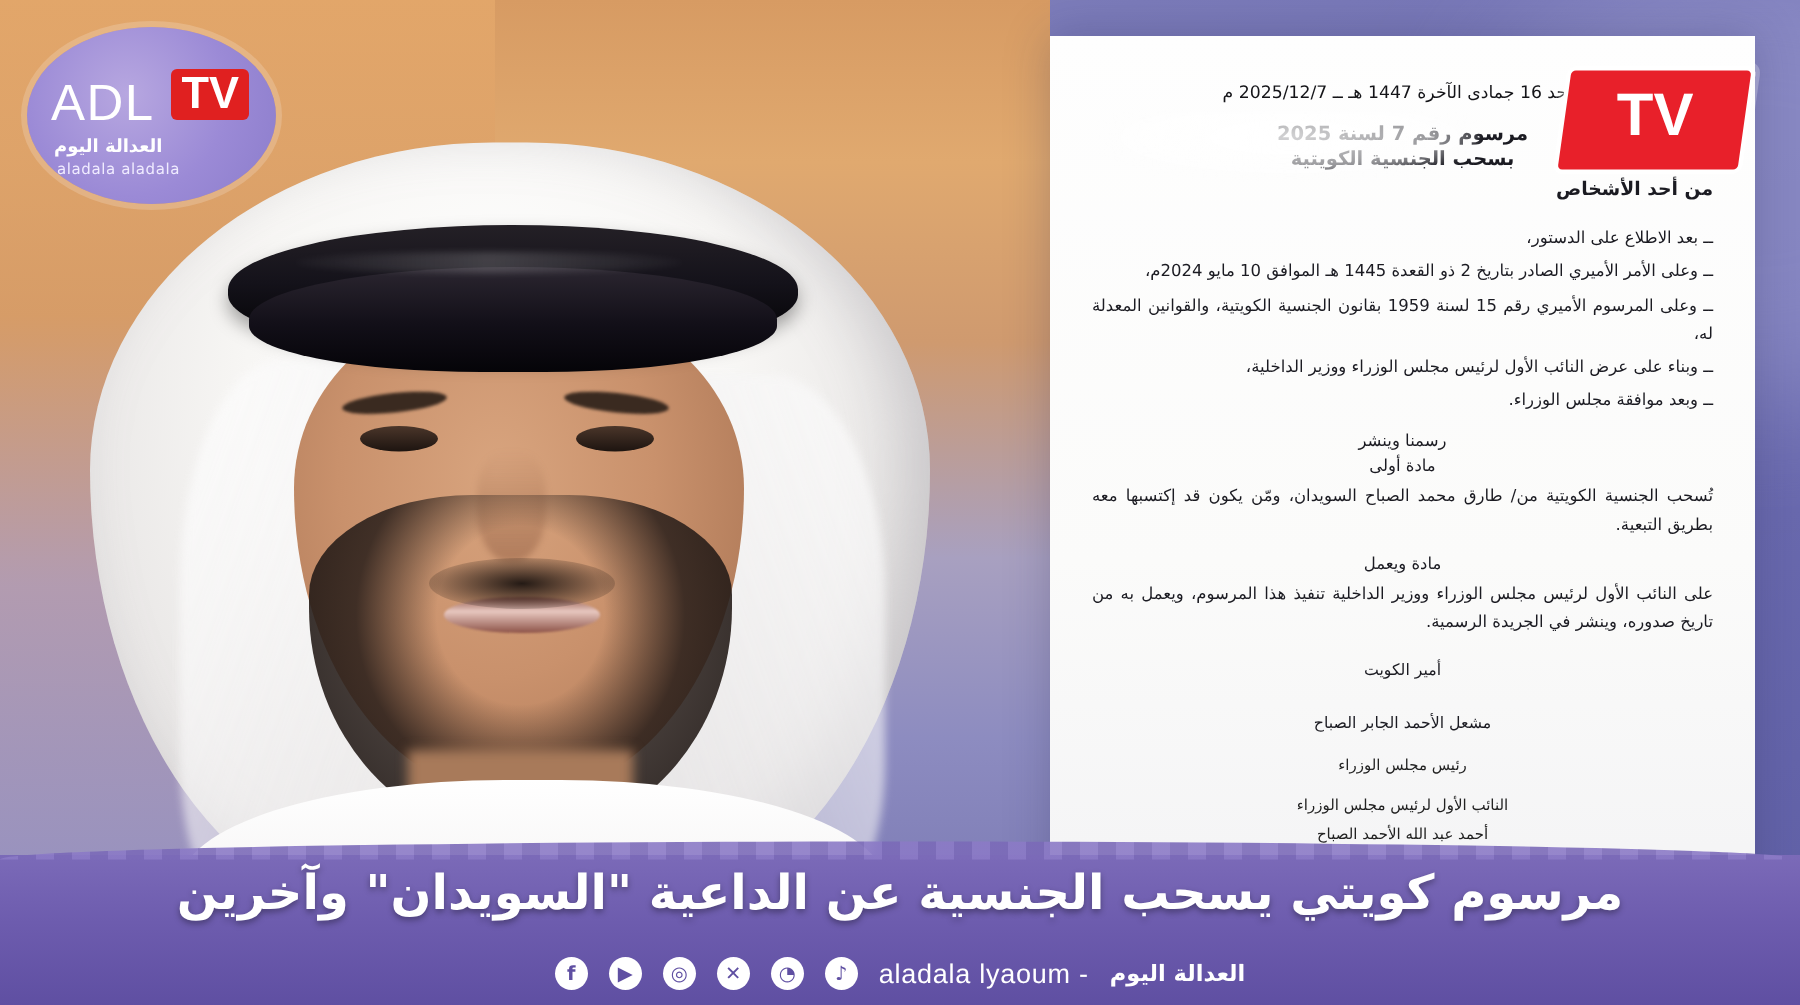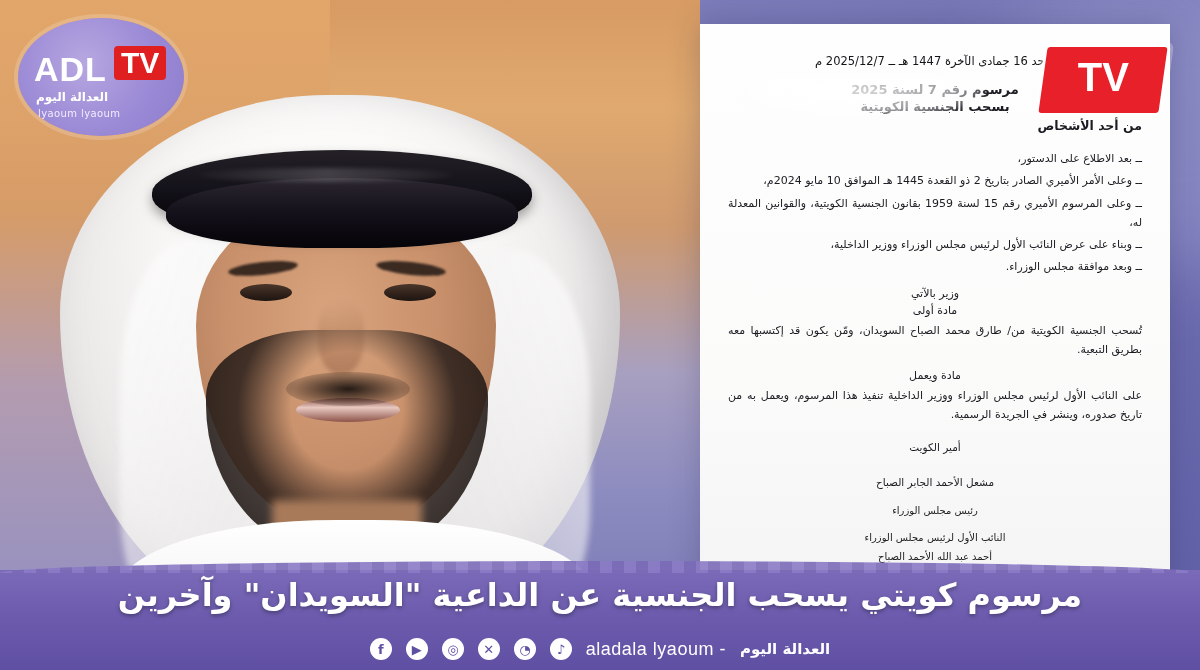--- a/index.html
+++ b/index.html
@@ -125,21 +125,21 @@
     border-radius:46% 46% 0 0;
   }
 
   
   .logo-wrap{position:absolute;left:18px;top:18px;width:166px;height:118px;}
   .logo-circle{
     position:absolute;left:0;top:0;width:166px;height:118px;border-radius:50%;
     background:radial-gradient(circle at 40% 38%,#b7a7e0 0%,#9b8ad6 55%,#8b7ccb 100%);
     box-shadow:0 0 0 4px rgba(255,255,255,.18);
   }
-  .logo-adl{position:absolute;left:16px;top:32px;font-size:34px;font-weight:bold;color:#fff;letter-spacing:1px;
+  .logo-adl{position:absolute;left:16px;top:32px;font-size:34px;font-weight:normal;color:#fff;letter-spacing:1px;
     font-family:"Liberation Sans", sans-serif;}
   .logo-tv{position:absolute;left:96px;top:28px;background:#e02020;color:#fff;font-weight:bold;
     font-size:30px;padding:0 7px;border-radius:4px;font-family:"Liberation Sans", sans-serif;}
   .logo-ar{position:absolute;left:18px;top:72px;font-size:12px;color:#fff;font-weight:bold;direction:rtl;}
   .logo-lat{position:absolute;left:20px;top:90px;font-size:10px;color:#f0ecff;letter-spacing:.4px;}
 
   
   .tvbadge{
     position:absolute;right:34px;top:44px;width:120px;height:66px;
     background:#e8202a;
@@ -216,21 +216,21 @@
       <div class="doc-title1">مرسوم رقم 7 لسنة 2025</div>
       <div class="doc-title2">بسحب الجنسية الكويتية</div>
       <div class="doc-title3">من أحد الأشخاص</div>
 
       <div class="doc-line">ــ بعد الاطلاع على الدستور،</div>
       <div class="doc-line">ــ وعلى الأمر الأميري الصادر بتاريخ 2 ذو القعدة 1445 هـ الموافق 10 مايو 2024م،</div>
       <div class="doc-line">ــ وعلى المرسوم الأميري رقم 15 لسنة 1959 بقانون الجنسية الكويتية، والقوانين المعدلة له،</div>
       <div class="doc-line">ــ وبناء على عرض النائب الأول لرئيس مجلس الوزراء ووزير الداخلية،</div>
       <div class="doc-line">ــ وبعد موافقة مجلس الوزراء.</div>
 
-      <div class="doc-center doc-block">وزير بالآتي</div>
+      <div class="doc-center doc-block">رسمنا وينشر</div>
       <div class="doc-center">مادة أولى</div>
       <div class="doc-line">تُسحب الجنسية الكويتية من/ طارق محمد الصباح السويدان، ومّن يكون قد إكتسبها معه بطريق التبعية.</div>
 
       <div class="doc-center doc-block">مادة ويعمل</div>
       <div class="doc-line">على النائب الأول لرئيس مجلس الوزراء ووزير الداخلية تنفيذ هذا المرسوم، ويعمل به من تاريخ صدوره، وينشر في الجريدة الرسمية.</div>
 
       <div class="doc-sign">أمير الكويت</div>
       <div class="doc-sign" style="margin-top:18px">مشعل الأحمد الجابر الصباح</div>
 
       <div class="doc-foot">رئيس مجلس الوزراء</div>
@@ -245,21 +245,21 @@
     </div>
     <div class="doc-fade"></div>
   </div>
   <div class="smudge"></div>
 
   <div class="logo-wrap">
     <div class="logo-circle"></div>
     <div class="logo-adl">ADL</div>
     <div class="logo-tv">TV</div>
     <div class="logo-ar">العدالة اليوم</div>
-    <div class="logo-lat">lyaoum lyaoum</div>
+    <div class="logo-lat">aladala aladala</div>
   </div>
 
   <div class="tvbadge">
     <span>TV</span>
   </div>
 
   <div class="banner">
     <div class="banner-edge"></div>
     <div class="headline">مرسوم كويتي يسحب الجنسية عن الداعية "السويدان" وآخرين</div>
     <div class="socialbar">

